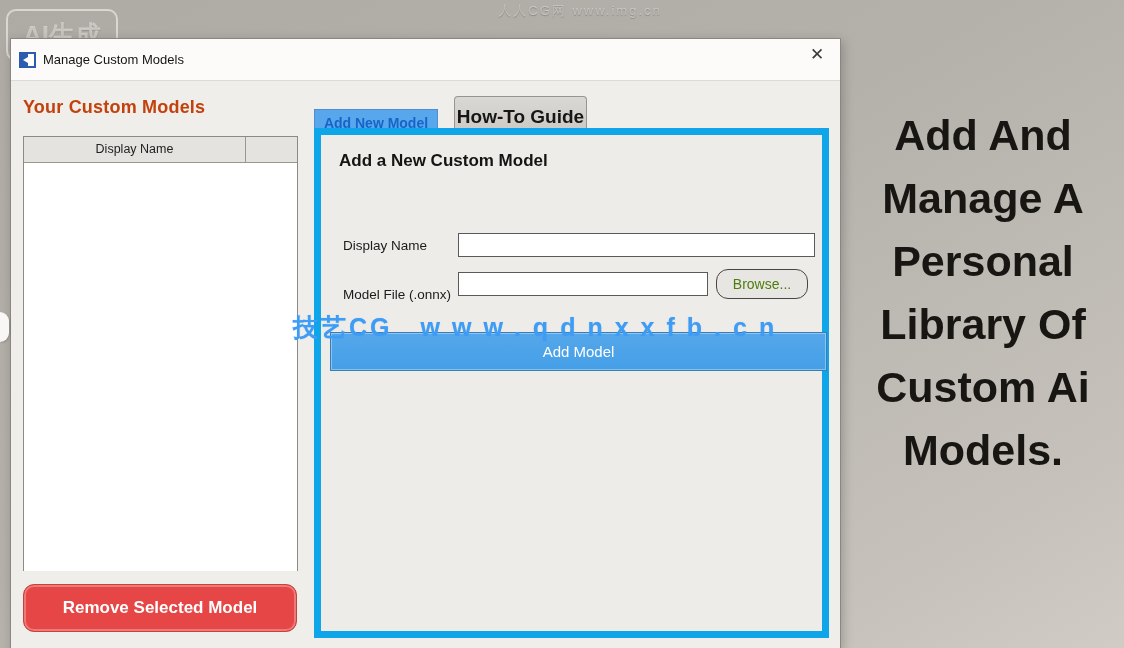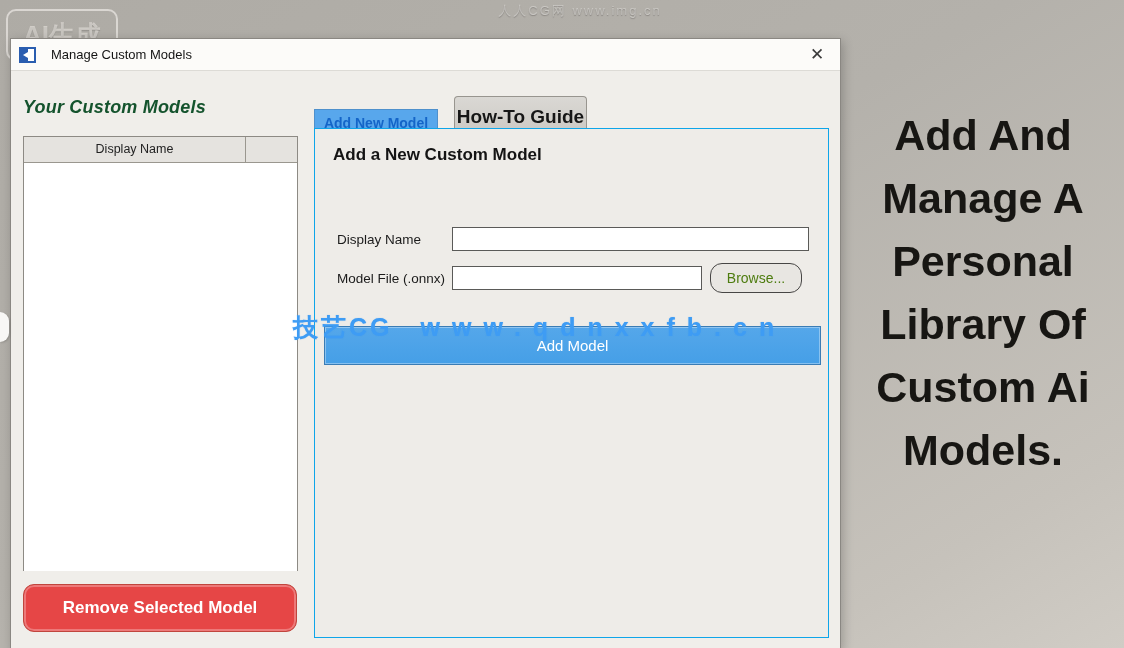--- a/index.html
+++ b/index.html
@@ -33,36 +33,36 @@
   }
 
   
   .dialog {
     position: absolute; left: 10px; top: 38px; width: 831px; height: 612px;
     background: #f0eeea; border: 1px solid #8a8782;
     box-shadow: 2px 3px 10px rgba(0,0,0,0.22);
     z-index: 2;
   }
   .titlebar {
-    position: absolute; left: 0; top: 0; width: 100%; height: 32px;
+    position: absolute; left: 0; top: 0; width: 100%; height: 42px;
     background: #fcfbf9; border-bottom: 1px solid #dddbd6;
-    display: flex; align-items: center; gap: 8px;
+    display: flex; align-items: center;
   }
   .app-icon { width: 17px; height: 16px; margin-left: 8px; flex: 0 0 auto; }
   .title-text { margin-left: 7px; font-size: 13px; color: #141414; }
   .close-btn {
     position: absolute; right: 8px; top: 0; width: 30px; height: 30px;
     display: flex; align-items: center; justify-content: center;
     font-size: 17px; color: #3a3a3a; cursor: pointer;
   }
 
   
   .left-heading {
     position: absolute; left: 12px; top: 58px;
-    font-size: 18px; font-weight: bold; color: #14532d; letter-spacing: 0.2px; font-style: italic;
+    font-size: 18px; font-weight: bold; color: #c2410c; letter-spacing: 0.2px;
   }
   .model-table {
     position: absolute; left: 12px; top: 97px; width: 275px; height: 435px;
     background: #ffffff; border: 1px solid #8d8a84;
   }
   .model-table .thead {
     display: flex; height: 26px; background: #e5e3df;
     border-bottom: 1px solid #9a978f; align-items: center;
   }
   .model-table .th-name {
@@ -88,29 +88,29 @@
     color: #1465c8; font-weight: bold; font-size: 14px;
   }
   .tab-inactive {
     left: 443px; top: 49px; width: 133px; height: 40px;
     background: linear-gradient(#dad8d4, #cbc8c3);
     border: 1px solid #98958f; border-bottom: none; border-radius: 4px 4px 0 0;
     color: #161616; font-weight: bold; font-size: 19px;
   }
   .tab-panel {
     position: absolute; left: 303px; top: 89px; width: 515px; height: 510px;
-    background: #eeece8; border: 1px solid #0ea5e9;
+    background: #eeece8; border: 7px solid #0ea5e9;
   }
   .form-heading {
     position: absolute; left: 18px; top: 16px;
     font-size: 17px; font-weight: bold; color: #141414;
   }
   .form-label { position: absolute; font-size: 13.5px; color: #1b1b1b; }
   .lbl-display { left: 22px; top: 103px; }
-  .lbl-file { left: 22px; top: 142px; }
+  .lbl-file { left: 22px; top: 152px; }
   .txt-input {
     position: absolute; height: 24px; background: #fff;
     border: 1px solid #5a5a58; font-size: 13px; padding: 0 5px;
     font-family: "Liberation Sans", sans-serif;
   }
   .in-display { left: 137px; top: 98px; width: 357px; }
   .in-file { left: 137px; top: 137px; width: 250px; }
   .browse-btn {
     position: absolute; left: 395px; top: 134px; width: 92px; height: 30px;
     background: #e8e6e2; border: 1.5px solid #474645; border-radius: 12px;

